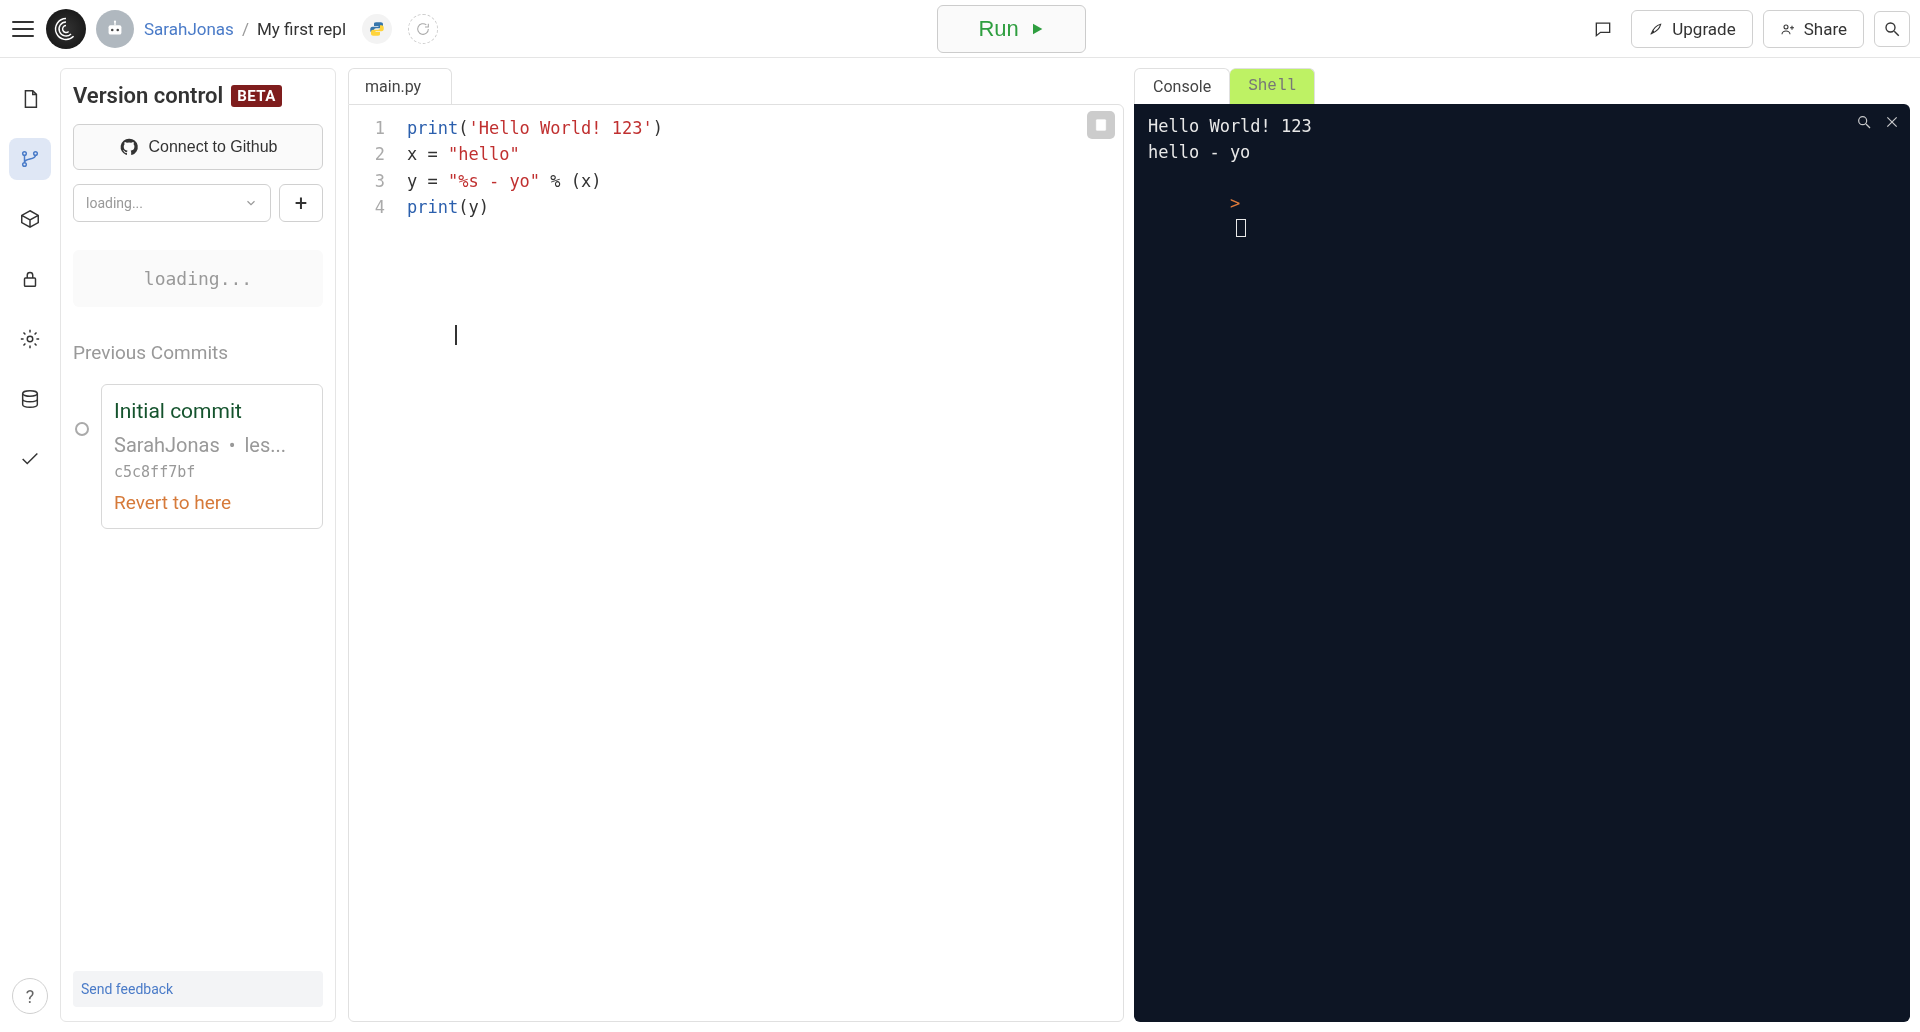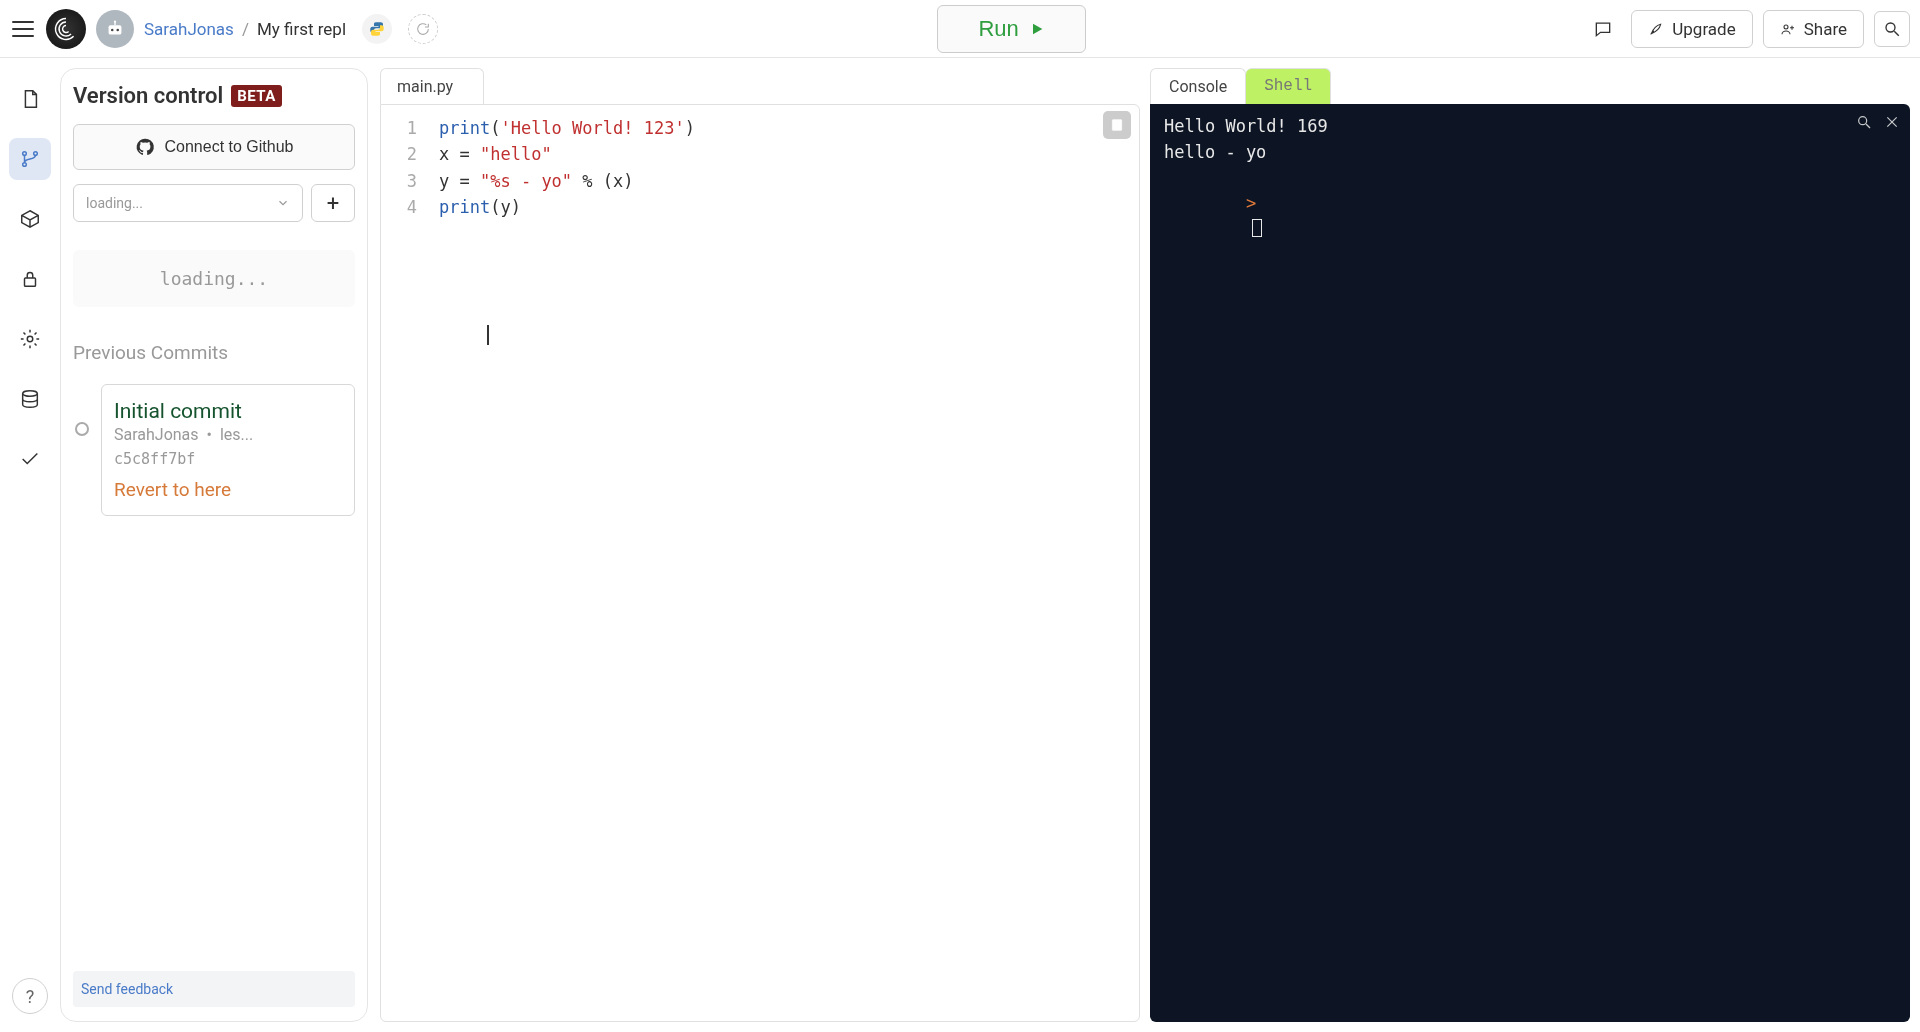--- a/index.html
+++ b/index.html
@@ -104,21 +104,21 @@
 .rail-item.active { background:#dfe7f5; }
 .rail-item svg { width:22px; height:22px; stroke:#333; fill:none; stroke-width:1.6; }
 .rail-spacer { flex:1; }
 .help-btn {
   width:36px; height:36px; border:1px solid #d0d0d0; border-radius:50%;
   display:flex; align-items:center; justify-content:center;
   margin-bottom:18px; cursor:pointer; color:#666; font-size:18px;
 }
 
 .vc-panel {
-  width:308px; background:#fff; border:1px solid #e5e5e5; border-radius:16px;
+  width:276px; background:#fff; border:1px solid #e5e5e5; border-radius:6px;
   margin:10px 4px 10px 0; display:flex; flex-direction:column;
   padding:14px 12px;
 }
 .vc-title-row { display:flex; align-items:center; gap:8px; }
 .vc-title { font-size:22px; font-weight:600; color:#333; }
 .beta-badge {
   background:#7f1d1d; color:#fff; font-size:15px; font-weight:700;
   padding:2px 6px; border-radius:3px; letter-spacing:0.5px;
 }
 
@@ -151,21 +151,21 @@
 
 .commit-timeline { margin-top:20px; display:flex; gap:10px; }
 .commit-dot-col { width:18px; display:flex; flex-direction:column; align-items:center; padding-top:38px; }
 .commit-dot { width:14px; height:14px; border:2px solid #aaa; border-radius:50%; background:#fff; }
 
 .commit-card {
   flex:1; border:1px solid #d8d8d8; border-radius:6px;
   padding:14px 12px; background:#fff;
 }
 .commit-card .c-title { font-size:21px; color:#14532d; }
-.commit-card .c-meta { margin-top:2px; font-size:16px; color:#999; white-space:nowrap; overflow:hidden; text-overflow:ellipsis;}
+.commit-card .c-meta { margin-top:10px; font-size:20px; color:#999; white-space:nowrap; overflow:hidden; text-overflow:ellipsis;}
 .commit-card .c-hash { margin-top:6px; font-family: ui-monospace, Menlo, monospace; font-size:15px; color:#999;}
 .commit-card .c-revert { margin-top:10px; color:#d67a3a; font-size:19px; cursor:pointer; }
 
 .vc-spacer { flex:1; }
 .feedback-link {
   margin-top:auto; padding:10px 8px; background:#f3f4f6; border-radius:4px;
   color:#4a7bc8; cursor:pointer;
 }
 
 
@@ -446,21 +446,21 @@
             </svg>
         </span>
         <span>
           <svg viewBox="0 0 24 24">
               <line x1="5" y1="5" x2="19" y2="19"></line>
               <line x1="19" y1="5" x2="5" y2="19"></line>
             </svg>
         </span>
       </div>
       <div id="console-out">
-          <div class="console-line">Hello World! 169</div>
+          <div class="console-line">Hello World! 123</div>
           <div class="console-line">hello - yo</div>
         </div>
       <div class="console-line">
         <span class="console-prompt">&gt;</span>
         <span class="console-cursor"></span>
       </div>
     </div>
   </div>
 
 </div>

